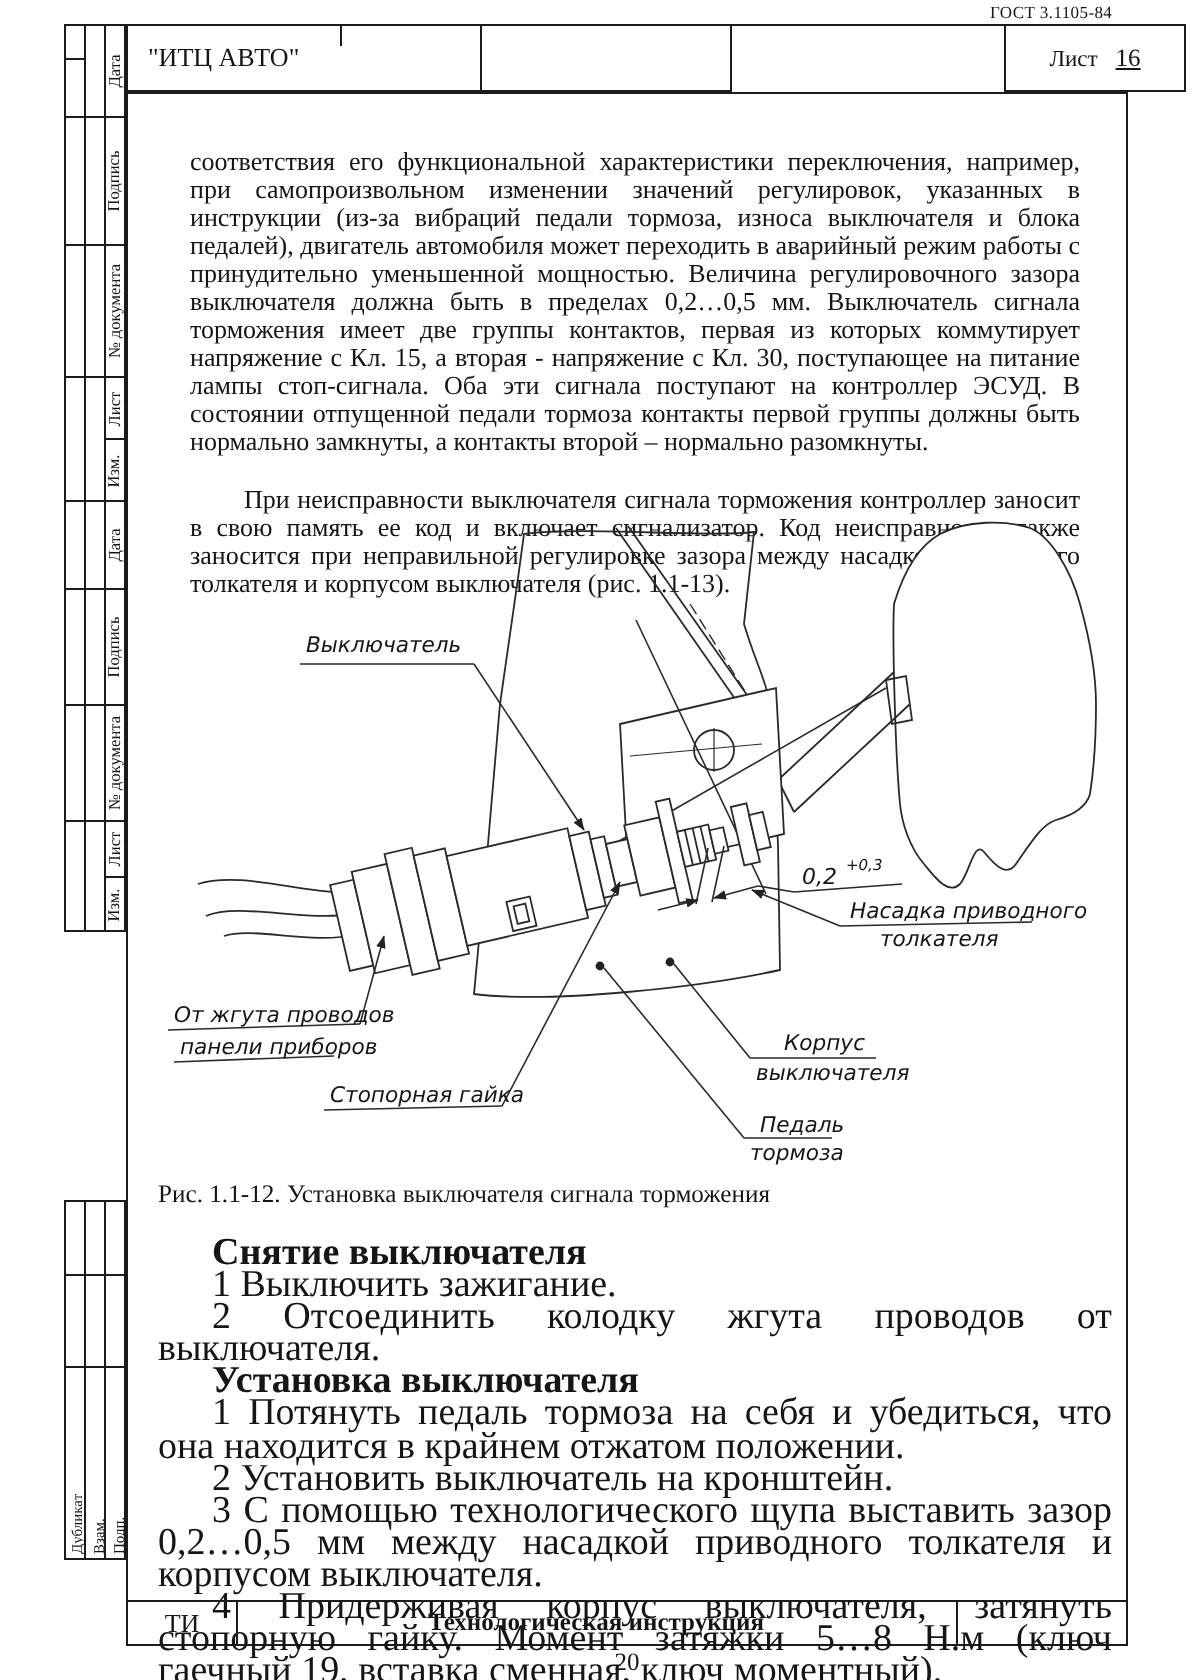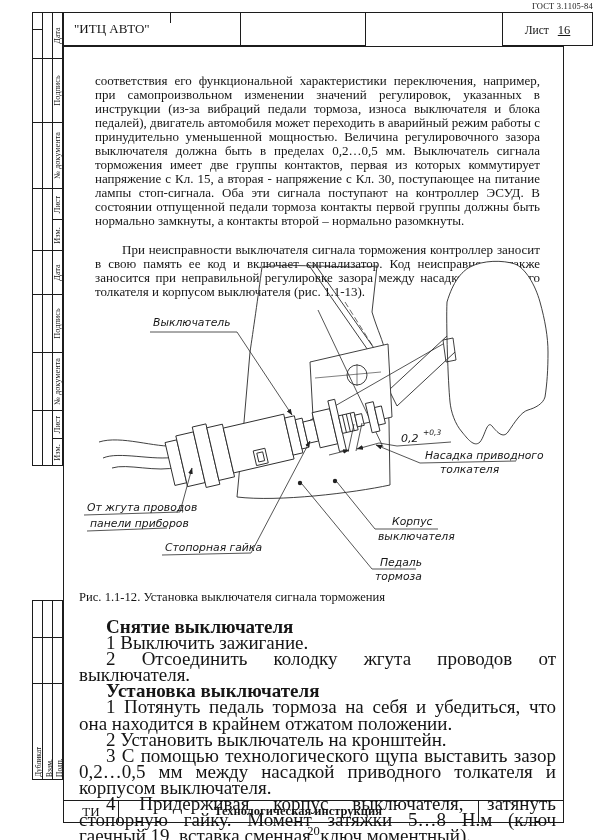--- a/index.html
+++ b/index.html
@@ -1,20 +1,20 @@
 <!DOCTYPE html>
 <html><head>
 <meta charset="utf-8">
 <style>
   html,body{margin:0;padding:0;background:#e8e8e8;}
   .page{position:relative;width:600px;height:840px;background:#ffffff;overflow:hidden;
         font-family:"Liberation Serif",serif;color:#151515;}
   .ln{position:absolute;background:#1c1c1c;}
   
-  .gost{position:absolute;left:495px;top:1px;width:98px;text-align:right;
+  .gost{position:absolute;left:495px;top:1px;width:98px;
         font-size:8.5px;letter-spacing:.2px;font-family:Liberation Serif, serif;}
   .hcell{position:absolute;top:12px;height:34px;border:1px solid #1c1c1c;
          box-sizing:border-box;background:#fff;}
   .hcell.org{left:63px;width:178px;font-size:13px;line-height:32px;padding-left:10px;}
   .hcell.hempty{left:240px;width:126px;}
   .hcell.docnum{left:365px;width:138px;font-size:14.5px;line-height:32px;
                 text-align:center;letter-spacing:.4px;}
   .hcell.sheet{left:502px;width:91px;line-height:32px;text-align:center;}
   .hcell.sheet .slab{font-size:11.5px;}
   .hcell.sheet .snum{font-size:12.5px;margin-left:9px;text-decoration:underline;}

